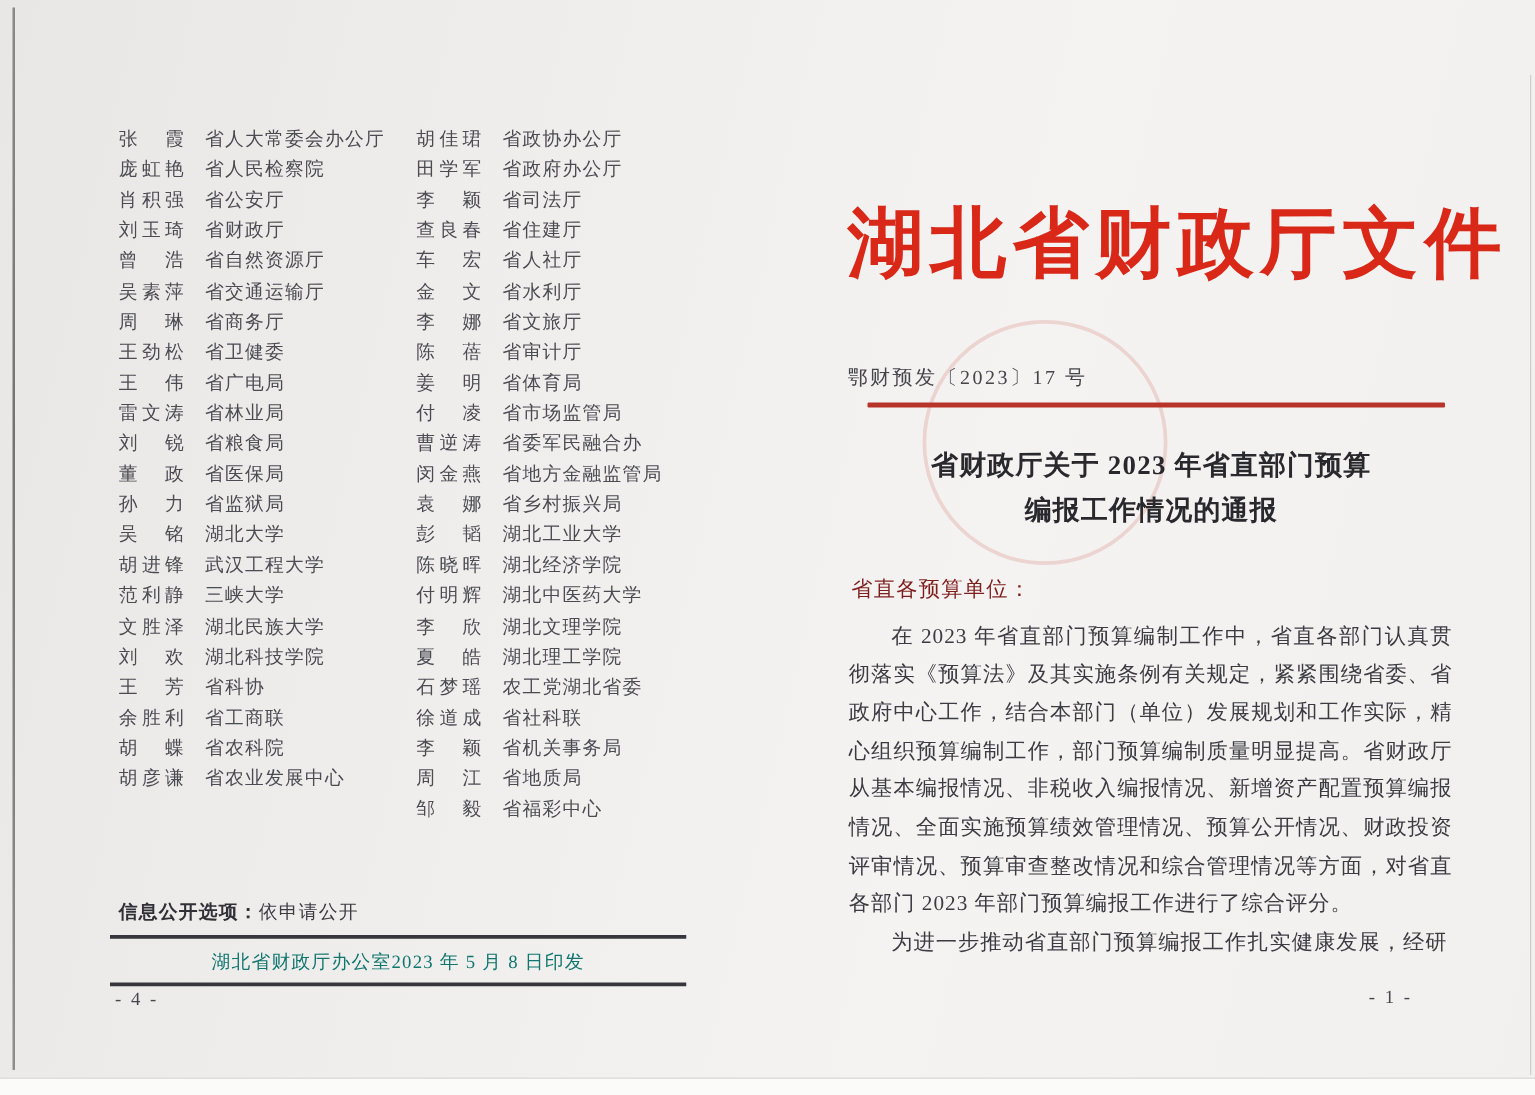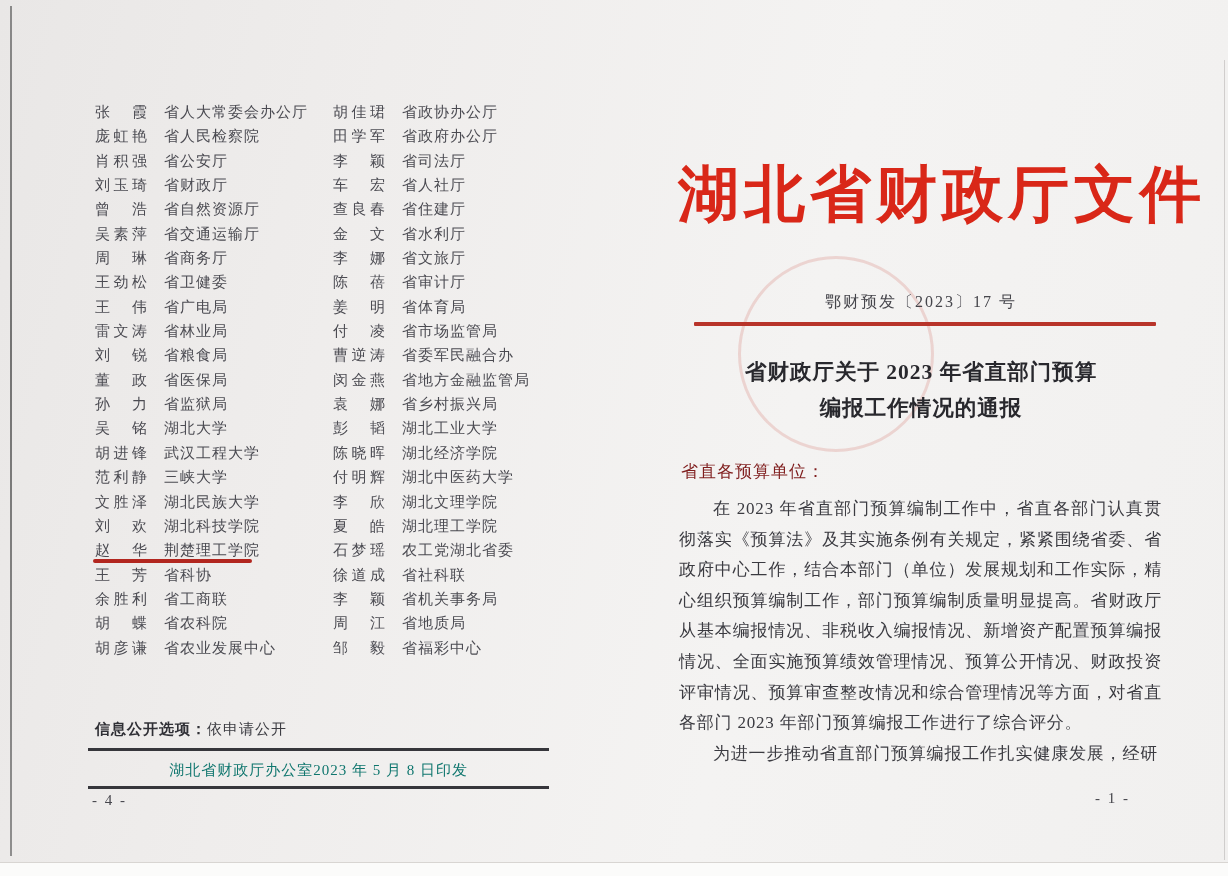--- a/index.html
+++ b/index.html
@@ -34,21 +34,21 @@
   .rule-bottom{top:686px;}
   .issuer-row{position:absolute;left:0;top:656px;width:421px;padding:0 20px;display:flex;justify-content:center;font-size:15px;line-height:28px;letter-spacing:1px;color:#0f766e;}
   .pageno{font-size:15px;letter-spacing:2px;color:#46464c;}
   .pageno-left{position:absolute;left:4px;top:692px;}
 
   
   .page-right{position:absolute;left:678px;top:150px;width:486px;height:680px;color:#3e3e44;}
   .seal{position:absolute;left:60px;top:106px;width:190px;height:190px;border:3px solid rgba(206,92,80,.20);border-radius:50%;}
   .letterhead{position:absolute;left:0;top:4px;width:486px;margin:0;text-align:center;
     font-size:61px;font-weight:900;color:var(--accent_red);letter-spacing:5px;white-space:nowrap;}
-  .docno{position:absolute;left:0;top:142px;width:486px;text-align:center;font-size:16px;letter-spacing:2px;color:#45454b;}
+  .docno{position:absolute;left:0;top:142px;width:486px;text-align:left;font-size:16px;letter-spacing:2px;color:#45454b;}
   .redrule{position:absolute;left:16px;top:172px;width:462px;height:3.5px;background:var(--rule_red);border-radius:1px;}
   .doctitle{position:absolute;left:0;top:204px;width:486px;margin:0;text-align:center;
     font-size:21.5px;font-weight:bold;line-height:36px;color:#28282d;letter-spacing:1px;}
   .salutation{position:absolute;left:3px;top:310px;font-size:17px;letter-spacing:1px;color:#7f1d1d;}
   .docbody{position:absolute;left:1px;top:344px;width:483px;font-size:17px;line-height:30.6px;
     text-align:justify;letter-spacing:.8px;color:#3b3b41;}
   .docbody p{margin:0;text-indent:2em;}
   .pageno-right{position:absolute;right:34px;top:640px;}
 </style>
 </head>
@@ -146,25 +146,20 @@
           <div class="roster-row">
             <span class="pname">文胜泽</span>
             <span class="porg">湖北民族大学</span>
 
           </div>
           <div class="roster-row">
             <span class="pname">刘 欢</span>
             <span class="porg">湖北科技学院</span>
 
           </div>
-          <div class="roster-row row-underlined">
-            <span class="pname">赵 华</span>
-            <span class="porg">荆楚理工学院</span>
-            <span class="mark"></span>
-          </div>
           <div class="roster-row">
             <span class="pname">王 芳</span>
             <span class="porg">省科协</span>
 
           </div>
           <div class="roster-row">
             <span class="pname">余胜利</span>
             <span class="porg">省工商联</span>
 
           </div>
@@ -190,27 +185,27 @@
             <span class="pname">田学军</span>
             <span class="porg">省政府办公厅</span>
 
           </div>
           <div class="roster-row">
             <span class="pname">李 颖</span>
             <span class="porg">省司法厅</span>
 
           </div>
           <div class="roster-row">
+            <span class="pname">查良春</span>
+            <span class="porg">省住建厅</span>
+
+          </div>
+          <div class="roster-row">
             <span class="pname">车 宏</span>
             <span class="porg">省人社厅</span>
-
-          </div>
-          <div class="roster-row">
-            <span class="pname">查良春</span>
-            <span class="porg">省住建厅</span>
 
           </div>
           <div class="roster-row">
             <span class="pname">金 文</span>
             <span class="porg">省水利厅</span>
 
           </div>
           <div class="roster-row">
             <span class="pname">李 娜</span>
             <span class="porg">省文旅厅</span>

